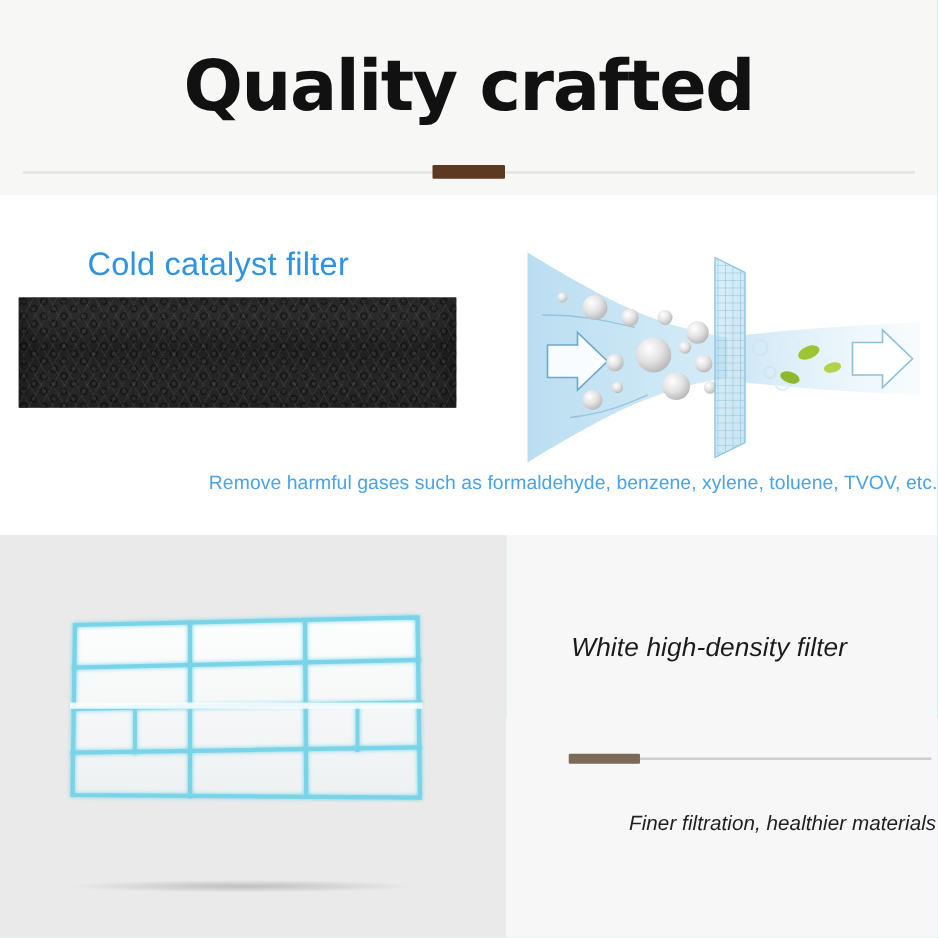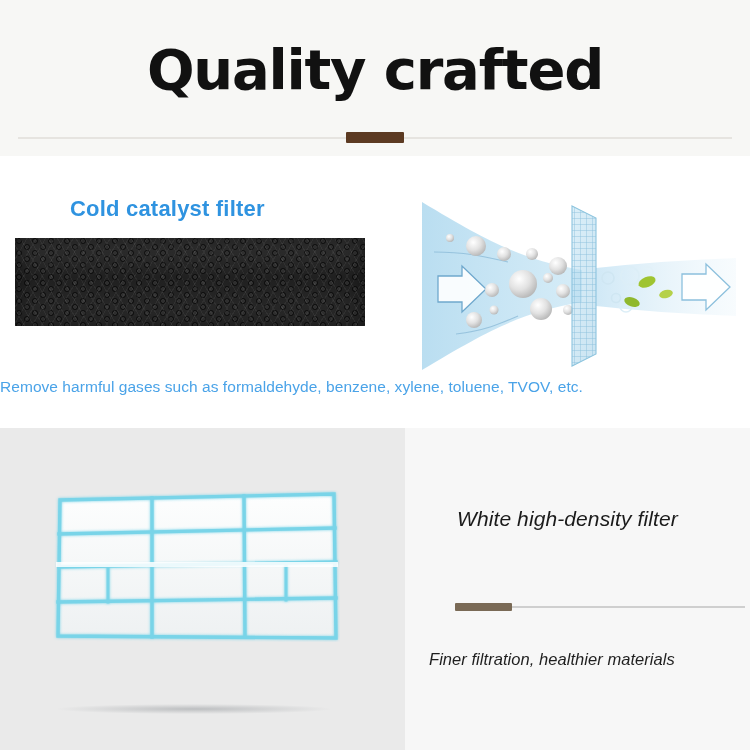--- a/index.html
+++ b/index.html
@@ -58,22 +58,22 @@
   
   .mid {
     position: absolute;
     left: 0; top: 156px;
     width: 750px; height: 272px;
     background: #ffffff;
   }
   .mid-heading {
     position: absolute;
     left: 70px; top: 40px;
-    font-size: 22px;
-    font-weight: 700;
+    font-size: 26px;
+    font-weight: 400;
     color: #2f93e0;
     letter-spacing: 0.2px;
   }
 
   
   .carbon {
     position: absolute;
     left: 15px; top: 82px;
     width: 350px; height: 88px;
     background-color: #2a2a2a;
@@ -99,21 +99,21 @@
   .airflow {
     position: absolute;
     left: 400px; top: 38px;
     width: 340px; height: 182px;
   }
 
   .mid-caption {
     position: absolute;
     left: 0; top: 222px;
     width: 750px;
-    text-align: left;
+    text-align: right;
     font-size: 15.5px;
     color: #4aa3e8;
     letter-spacing: 0.05px;
   }
 
   
   .bottom-left {
     position: absolute;
     left: 0; top: 428px;
     width: 405px; height: 322px;
@@ -166,20 +166,21 @@
     width: 233px; height: 2px;
     background: #cfcfcf;
   }
   .br-tagline {
     position: absolute;
     left: 24px; top: 222px;
     width: 320px;
     font-size: 16.5px;
     color: #1f1f1f;
     letter-spacing: 0.05px;
+    text-align: right;
   }
 </style>
 </head>
 <body>
 
 <div class="page">
 
   <div class="header">
     <div class="header-title">Quality crafted</div>
     <div class="header-rule"></div>

